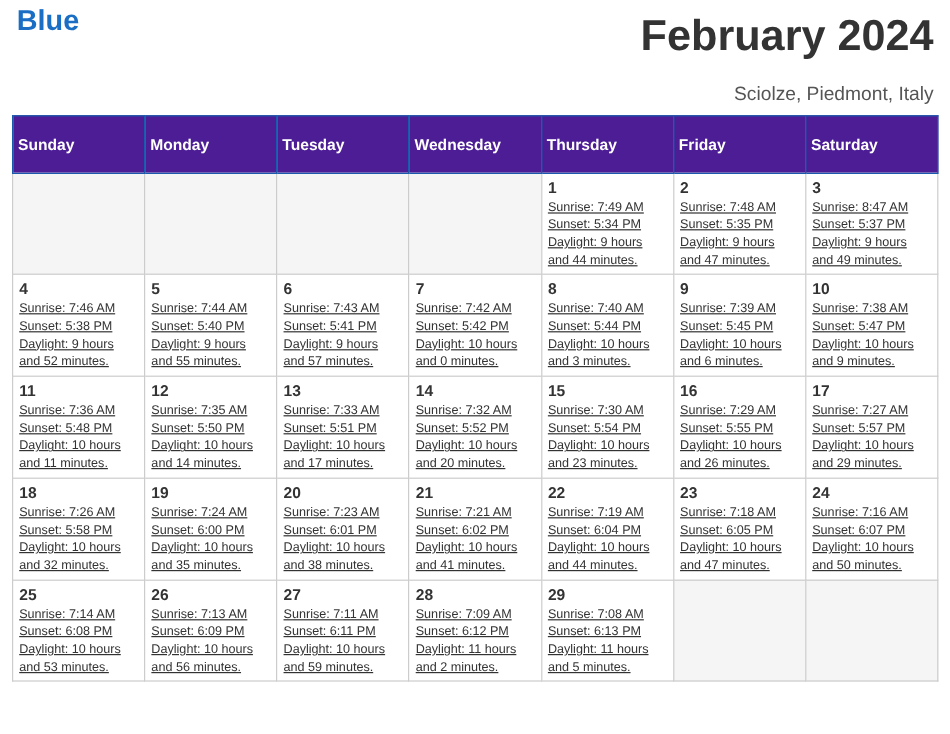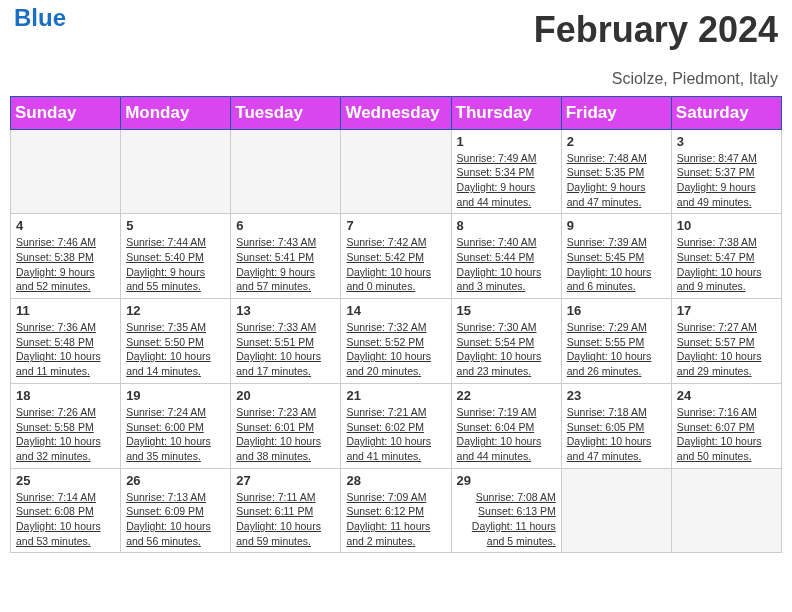--- a/index.html
+++ b/index.html
@@ -35,25 +35,25 @@
       font-size: 16px;
       color: #555;
       margin-top: 20px;
     }
     .calendar {
       width: 100%;
       border-collapse: collapse;
       border: 1px solid #ccc;
     }
     .calendar th {
-      background-color: #d946ef;
+      background-color: #4c1d95;
       color: #fff;
-      font-size: 17px;
+      font-size: 13px;
       font-weight: bold;
-      padding: 6px 4px;
+      padding: 16px 4px;
       text-align: left;
       border: 1px solid #1a5aad;
     }
     .calendar td {
       vertical-align: top;
       border: 1px solid #ccc;
       padding: 4px 5px;
       width: calc(100% / 7);
       min-height: 80px;
       background: #fff;
@@ -308,21 +308,21 @@
         </td>
         <td>
           <span class="day-number">28</span>
           <div class="day-info" style="white-space: pre-line;">Sunrise: 7:09 AM
 Sunset: 6:12 PM
 Daylight: 11 hours
 and 2 minutes.</div>
         </td>
         <td>
           <span class="day-number">29</span>
-          <div class="day-info" style="white-space: pre-line; text-align: right;">Sunrise: 7:08 AM
+          <div class="day-info" style="white-space: pre-line;">Sunrise: 7:08 AM
 Sunset: 6:13 PM
 Daylight: 11 hours
 and 5 minutes.</div>
         </td>
         <td class="empty"></td>
         <td class="empty"></td>
       </tr>
     </tbody>
 </table>
 

